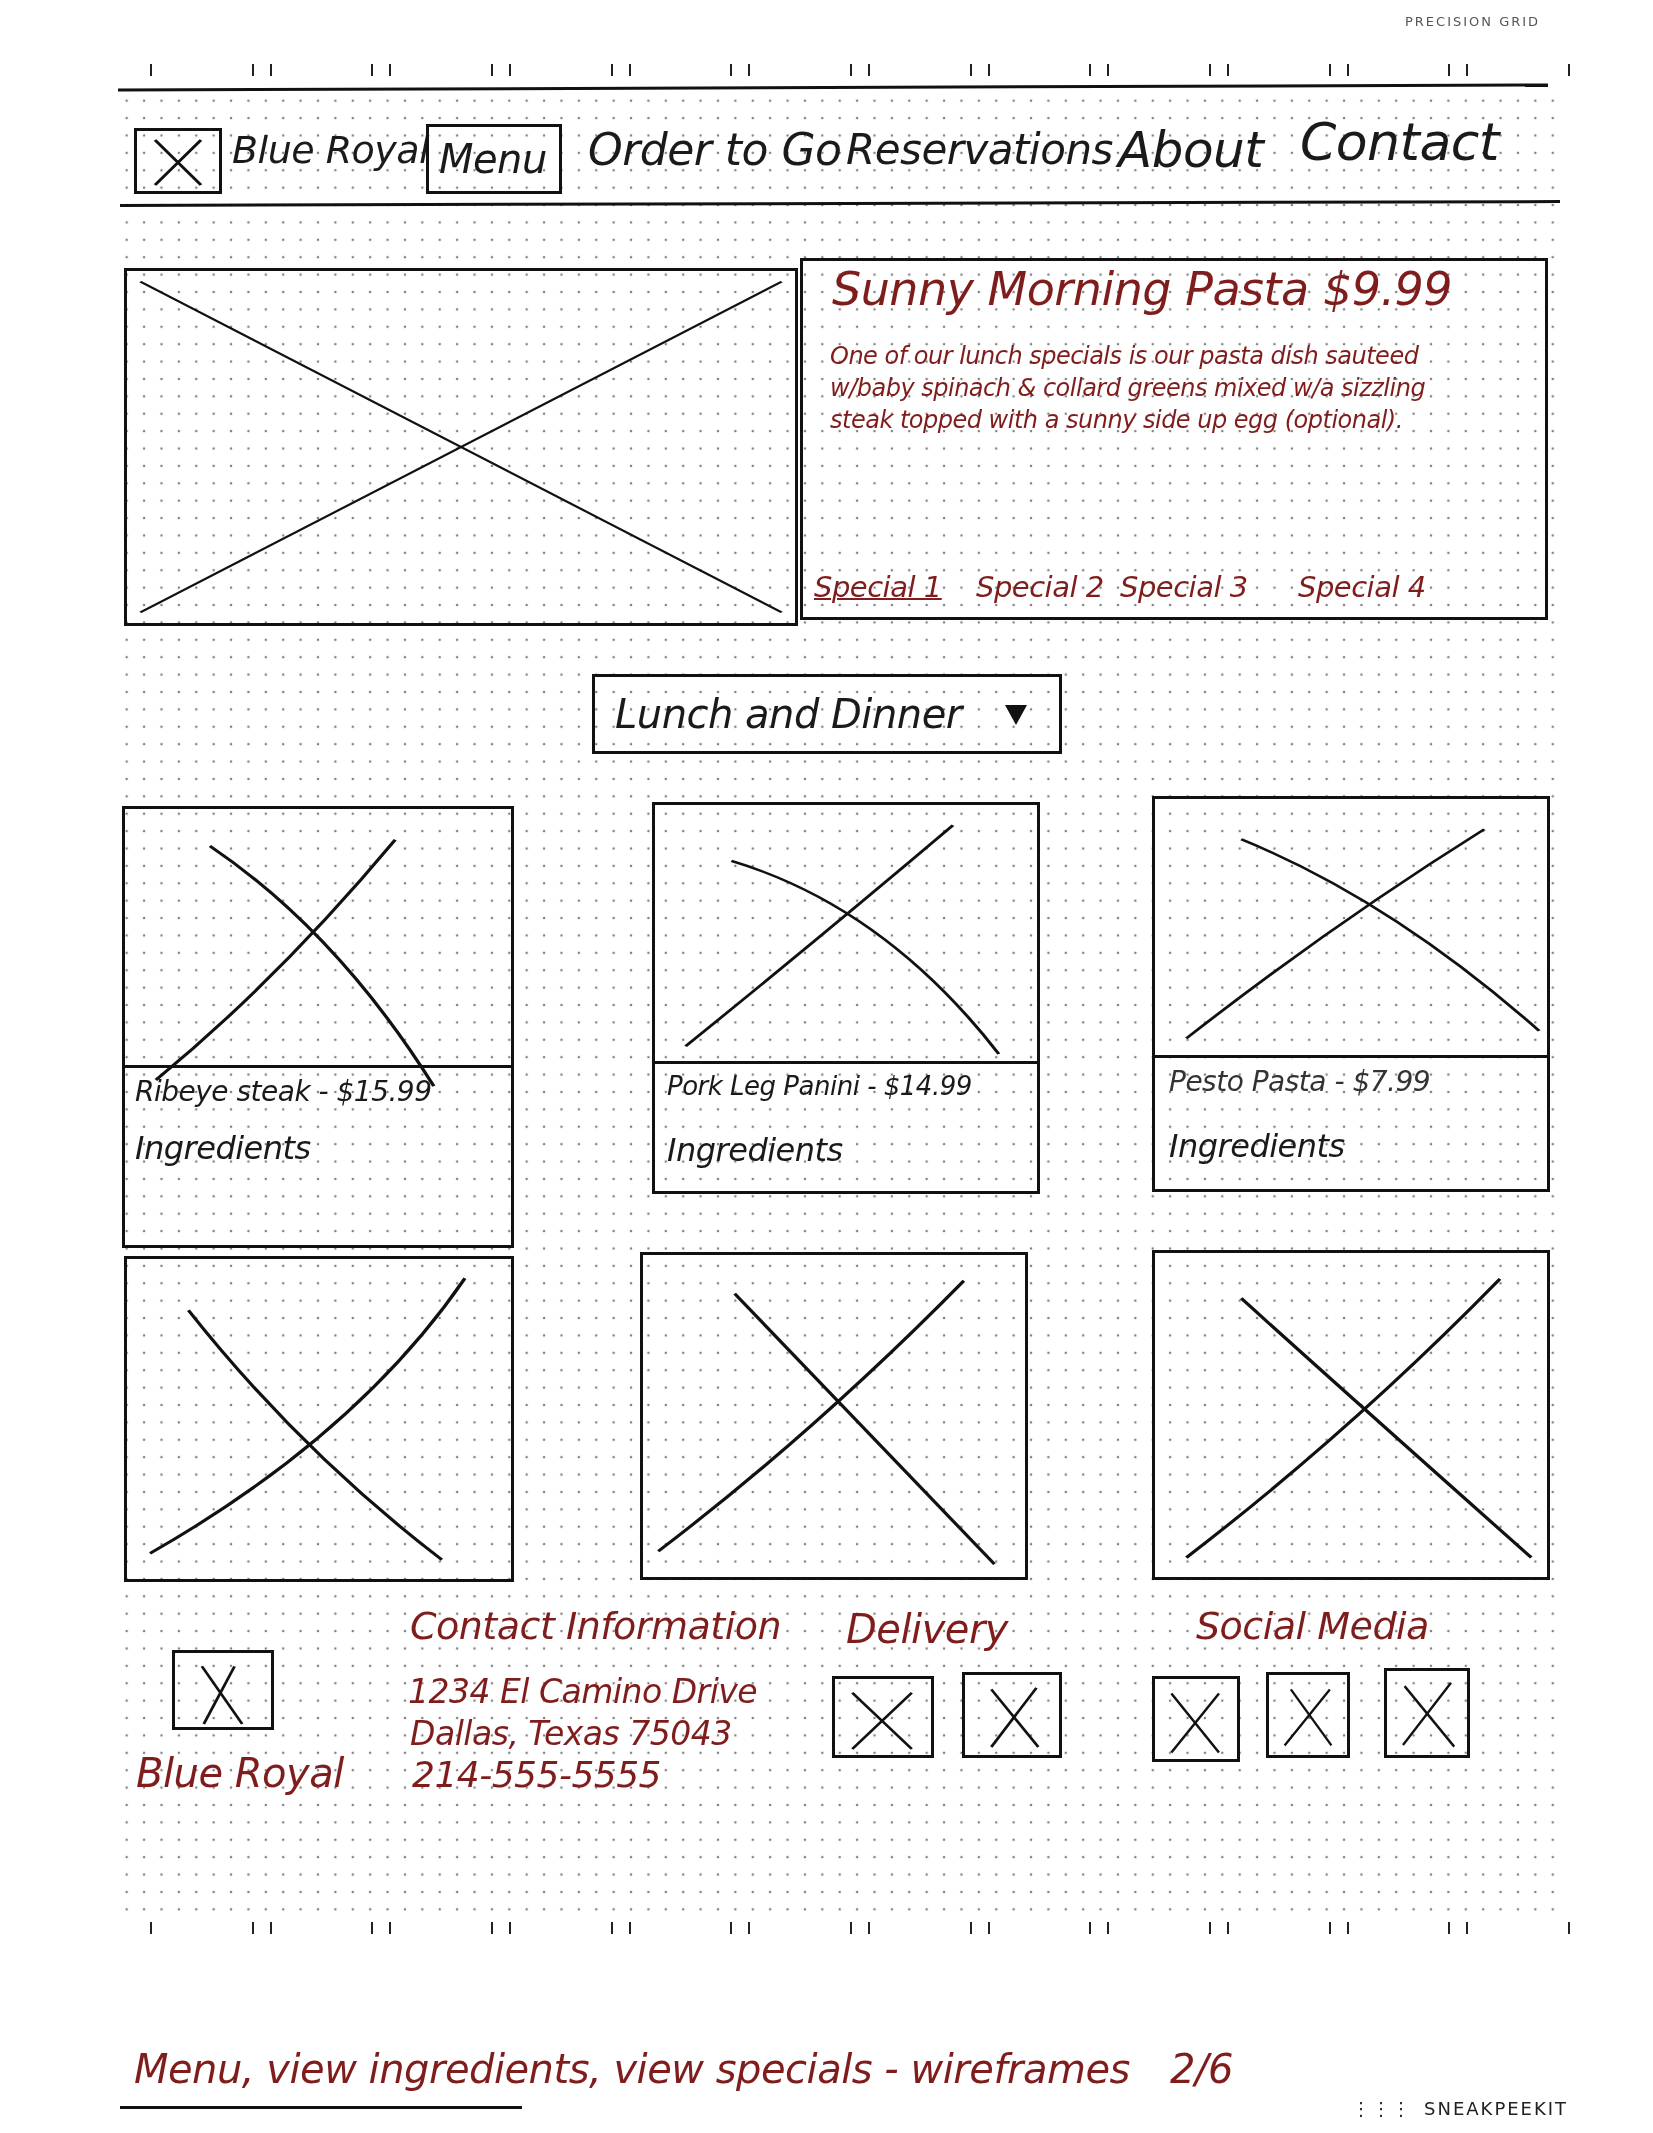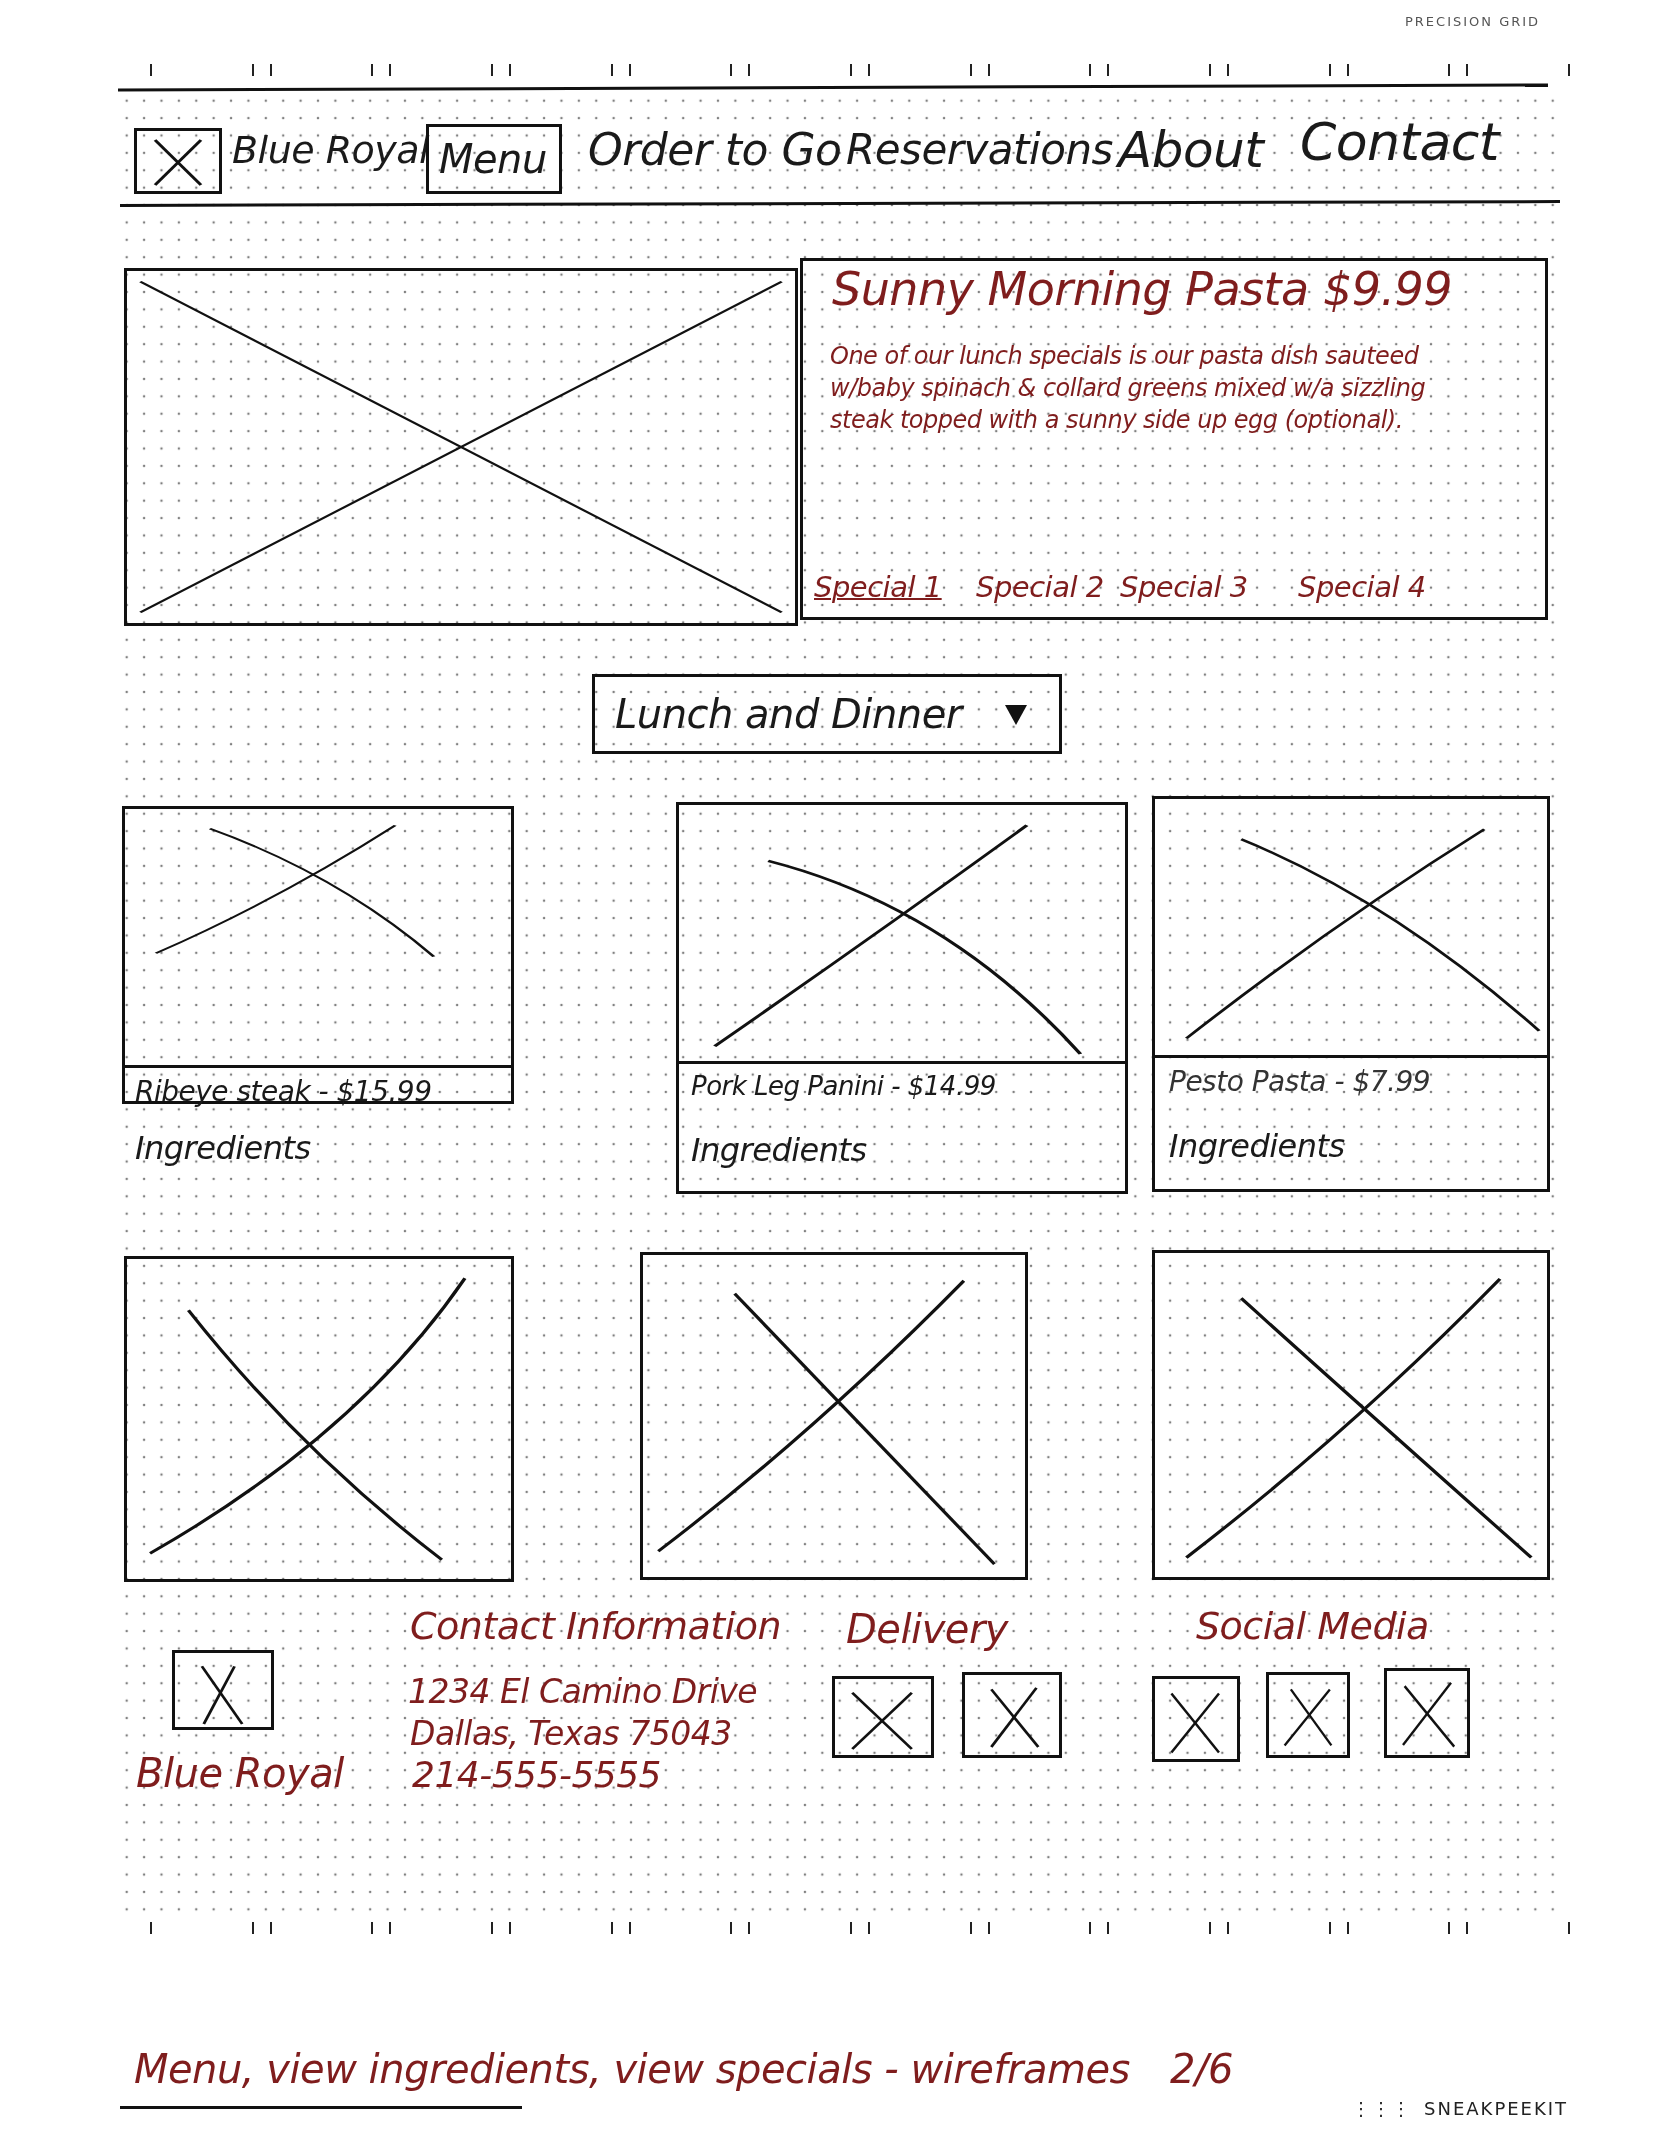--- a/index.html
+++ b/index.html
@@ -89,33 +89,33 @@
 <div class="special ink hand" style="left:814px; top:570px; text-decoration:underline; text-decoration-thickness:2px;">Special 1</div>
 <div class="special ink hand" style="left:976px; top:570px;">Special 2</div>
 <div class="special ink hand" style="left:1120px; top:570px;">Special 3</div>
 <div class="special ink hand" style="left:1298px; top:570px;">Special 4</div>
 
 <div class="box" style="left:592px; top:674px; width:470px; height:80px;">
   <div class="hand" style="position:absolute; left:20px; top:8px; font-size:40px; line-height:58px; white-space:nowrap;">Lunch and Dinner</div>
   <div style="position:absolute; right:32px; top:28px; width:0; height:0; border-left:11px solid transparent; border-right:11px solid transparent; border-top:20px solid #111;"></div>
 </div>
 
-<div class="box" style="left:122px; top:806px; width:392px; height:298px;">
+<div class="box" style="left:122px; top:806px; width:392px; height:442px;">
   <div class="xph" style="bottom:128px;">
     <svg viewBox="0 0 100 100" preserveAspectRatio="none">
         <path d="M22 12 Q55 40 80 90" stroke="#111" stroke-width="0.9" fill="none"></path>
         <path d="M70 10 Q40 55 8 88" stroke="#111" stroke-width="0.9" fill="none"></path>
       </svg>
   </div>
   <div style="position:absolute; left:0; right:0; top:256px; height:3px; background:#111;"></div>
   <div class="card-title hand" style="left:10px; top:266px;">Ribeye steak - $15.99</div>
   <div class="card-ing hand" style="left:10px; top:320px;">Ingredients</div>
 </div>
 
-<div class="box" style="left:676px; top:802px; width:452px; height:392px;">
+<div class="box" style="left:652px; top:802px; width:388px; height:392px;">
   <div class="xph" style="bottom:132px;">
     <svg viewBox="0 0 100 100" preserveAspectRatio="none">
         <path d="M20 22 Q60 40 90 98" stroke="#111" stroke-width="0.9" fill="none"></path>
         <path d="M78 8 Q45 50 8 95" stroke="#111" stroke-width="0.9" fill="none"></path>
       </svg>
   </div>
   <div style="position:absolute; left:0; right:0; top:256px; height:3px; background:#111;"></div>
   <div class="card-title hand" style="left:12px; top:266px; font-size:26px;">Pork Leg Panini - $14.99</div>
   <div class="card-ing hand" style="left:12px; top:326px;">Ingredients</div>
 </div>

